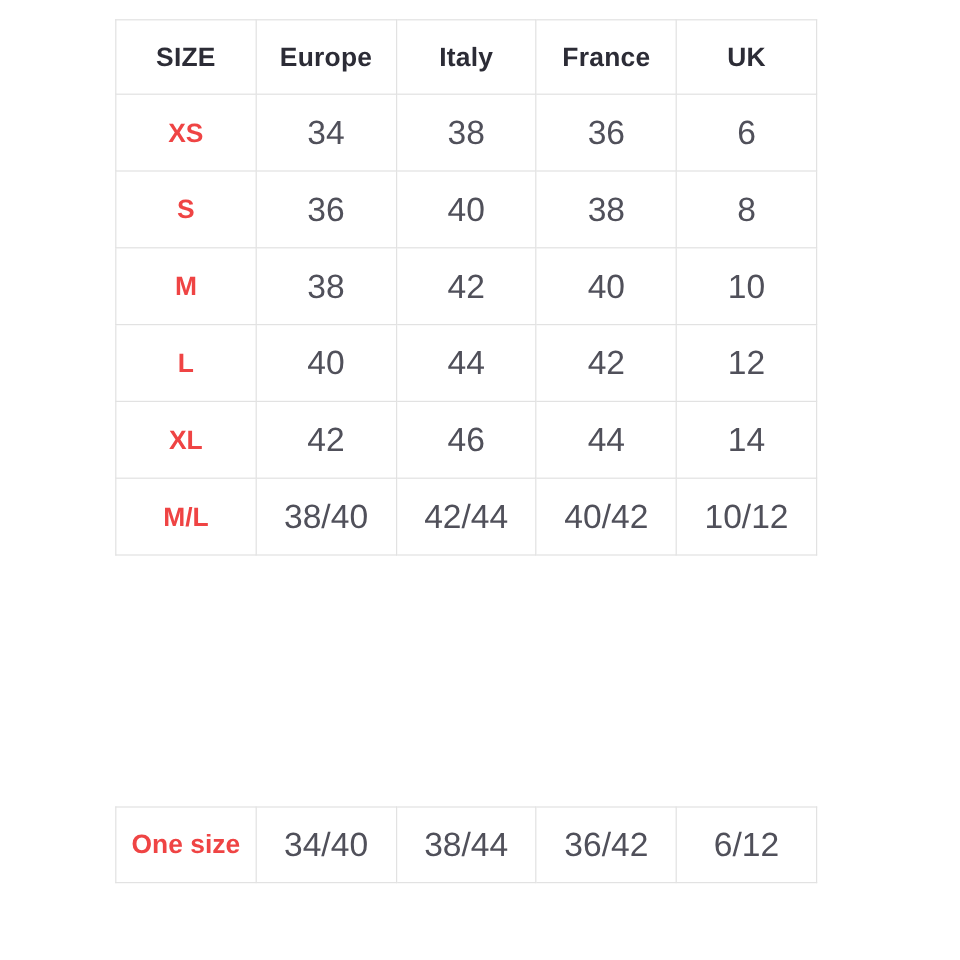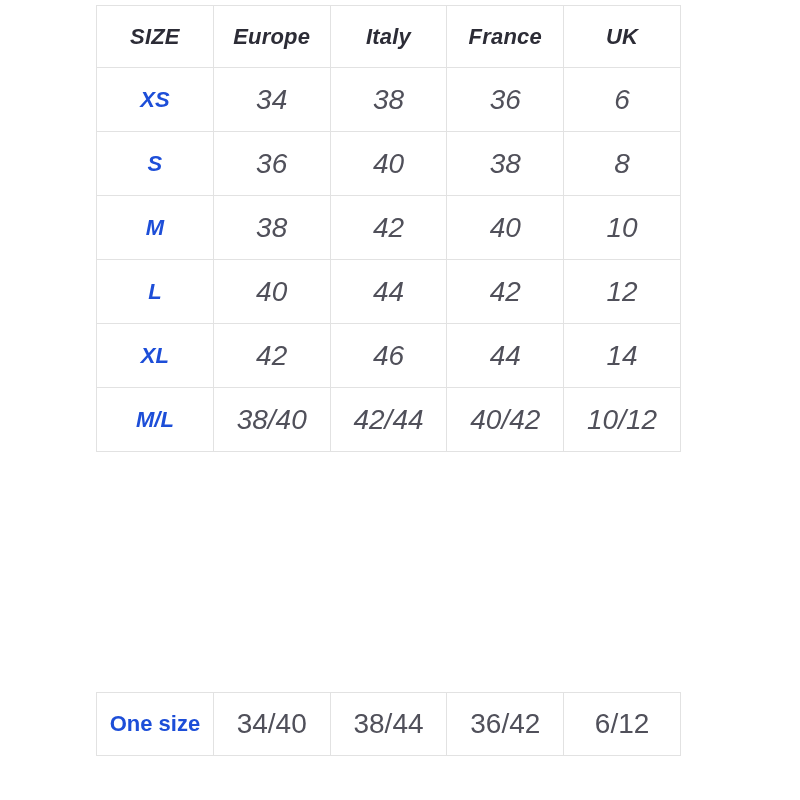--- a/index.html
+++ b/index.html
@@ -18,41 +18,41 @@
     background: #ffffff;
   }
   table.size-table {
     position: absolute;
     left: 96px;
     width: 585px;
     border-collapse: collapse;
     table-layout: fixed;
     background: #ffffff;
   }
-  table.size-table.main { top: 5px; font-style: italic; }
-  table.size-table.special { top: 692px; }
+  table.size-table.main { top: 16px; }
+  table.size-table.special { top: 672px; }
   .size-table th, .size-table td {
     border: 1px solid #e2e2e2;
     text-align: center;
     vertical-align: middle;
     padding: 0;
     background: #ffffff;
   }
   .size-table thead th {
     height: 61px;
     font-size: 22px;
     font-weight: bold;
     color: #2c2c36;
     letter-spacing: 0.2px;
   }
   .size-table tbody th {
     height: 63px;
     font-size: 22px;
     font-weight: bold;
-    color: #1d4ed8;
+    color: #ef4444;
   }
   .size-table tbody td {
     font-size: 28px;
     font-weight: normal;
     color: #50505a;
   }
   .size-table.special tbody th,
   .size-table.special tbody td {
     height: 62px;
   }

